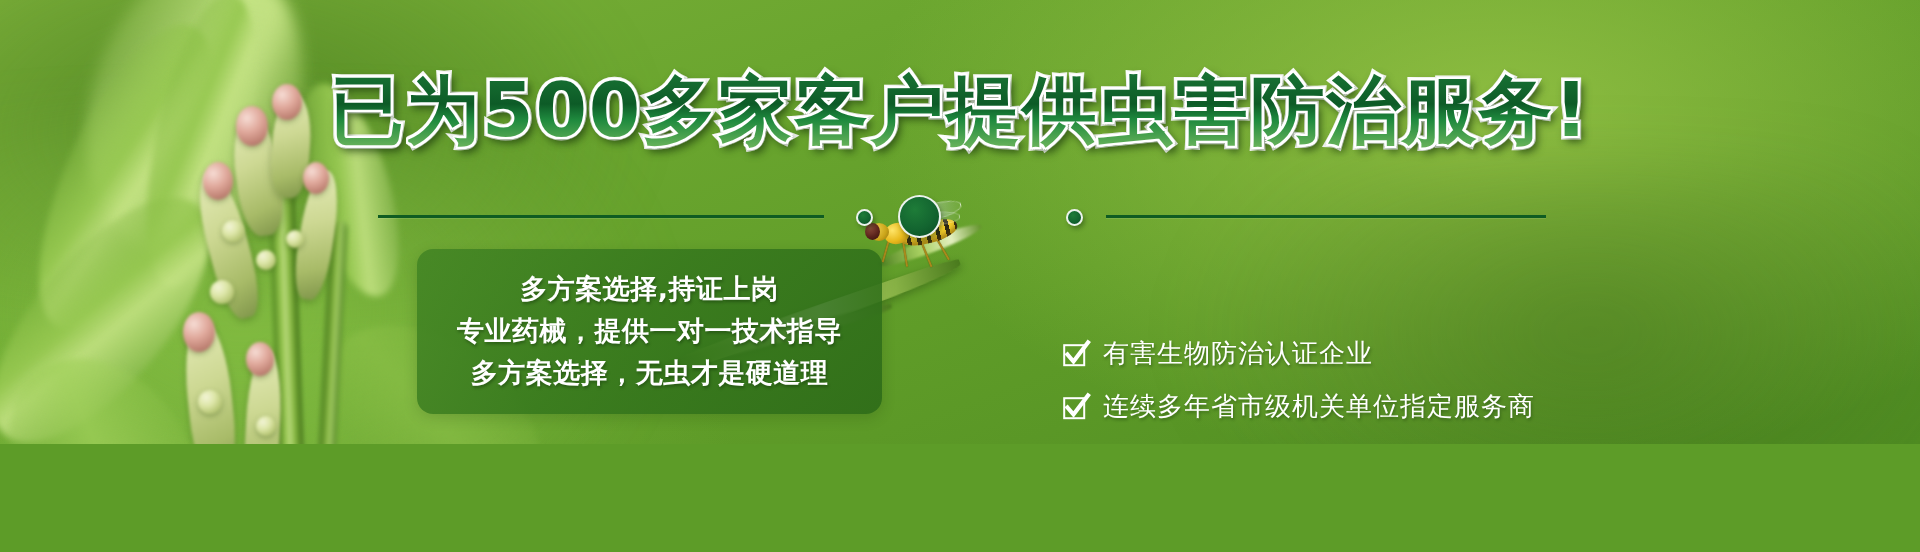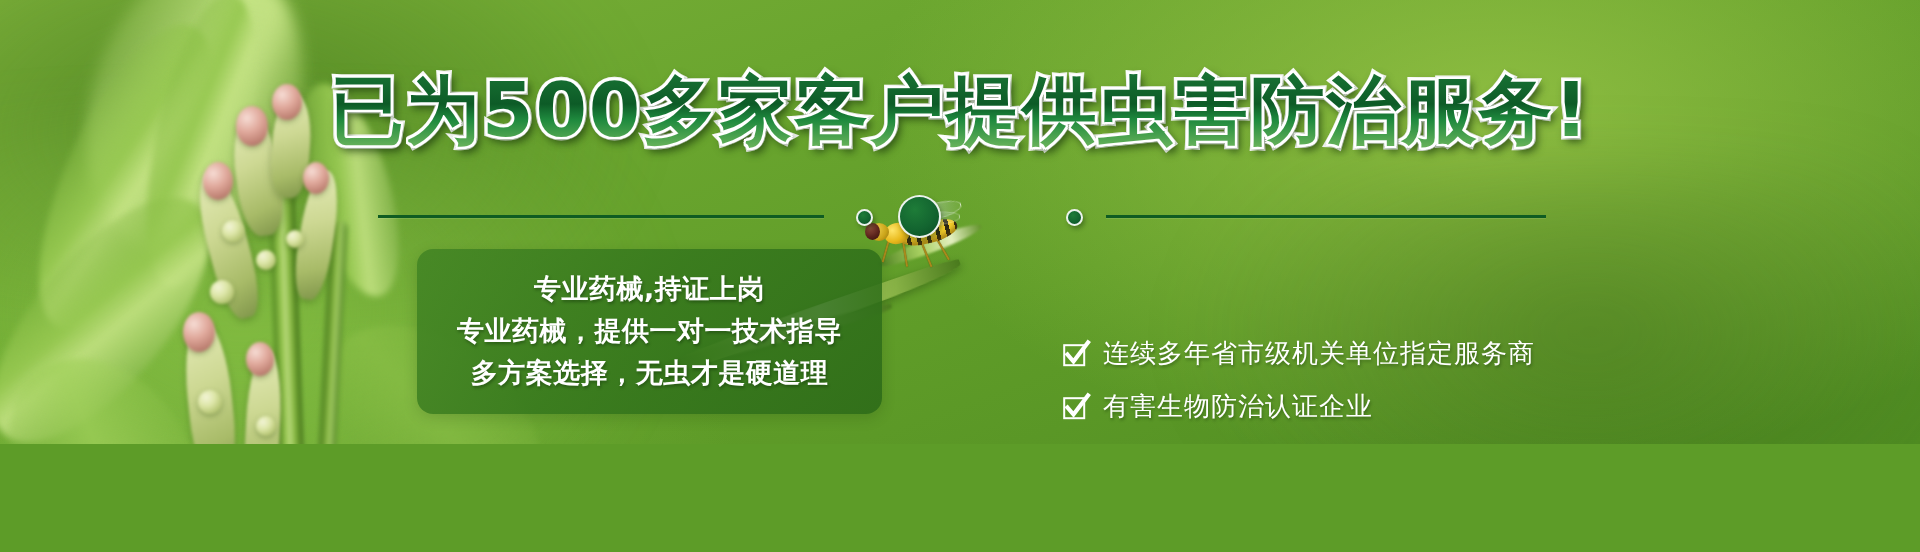--- a/index.html
+++ b/index.html
@@ -345,43 +345,43 @@
 
   <div class="divider">
     <div class="div-line left"></div>
     <div class="dot small1"></div>
     <div class="dot big"></div>
     <div class="dot small2"></div>
     <div class="div-line right"></div>
   </div>
 
   <div class="panel">
-    <div class="panel-line pl1">专业药械,持证上岗</div>
+    <div class="panel-line pl1">多方案选择,持证上岗</div>
     <div class="panel-line pl3">专业药械，提供一对一技术指导</div>
     <div class="panel-line pl2">多方案选择，无虫才是硬道理</div>
   </div>
 
   <div class="bullets">
     <div class="bullet">
       <span class="chk">
         <svg viewBox="0 0 26 26" aria-hidden="true">
           <rect x="1.2" y="4.2" width="20" height="20" fill="none" stroke="#ffffff" stroke-width="2"></rect>
           <path d="M4.5 13.5 L10.5 20.5 L25 1.5" fill="none" stroke="#ffffff" stroke-width="4.2" stroke-linecap="square"></path>
         </svg>
       </span>
-      <span class="bullet-text">连续多年省市级机关单位指定服务商</span>
+      <span class="bullet-text">有害生物防治认证企业</span>
     </div>
     <div class="bullet">
       <span class="chk">
         <svg viewBox="0 0 26 26" aria-hidden="true">
           <rect x="1.2" y="4.2" width="20" height="20" fill="none" stroke="#ffffff" stroke-width="2"></rect>
           <path d="M4.5 13.5 L10.5 20.5 L25 1.5" fill="none" stroke="#ffffff" stroke-width="4.2" stroke-linecap="square"></path>
         </svg>
       </span>
-      <span class="bullet-text">有害生物防治认证企业</span>
+      <span class="bullet-text">连续多年省市级机关单位指定服务商</span>
     </div>
   </div>
 
   <div class="pests">
 
     <div class="pest">
       <svg width="46" height="34" viewBox="0 0 46 34">
         <ellipse cx="24" cy="18" rx="14" ry="10.5" fill="#a19b94"></ellipse>
         <ellipse cx="22" cy="14" rx="12" ry="8" fill="#b8b2aa"></ellipse>
         <circle cx="11" cy="16" r="7" fill="#a8a29a"></circle>

